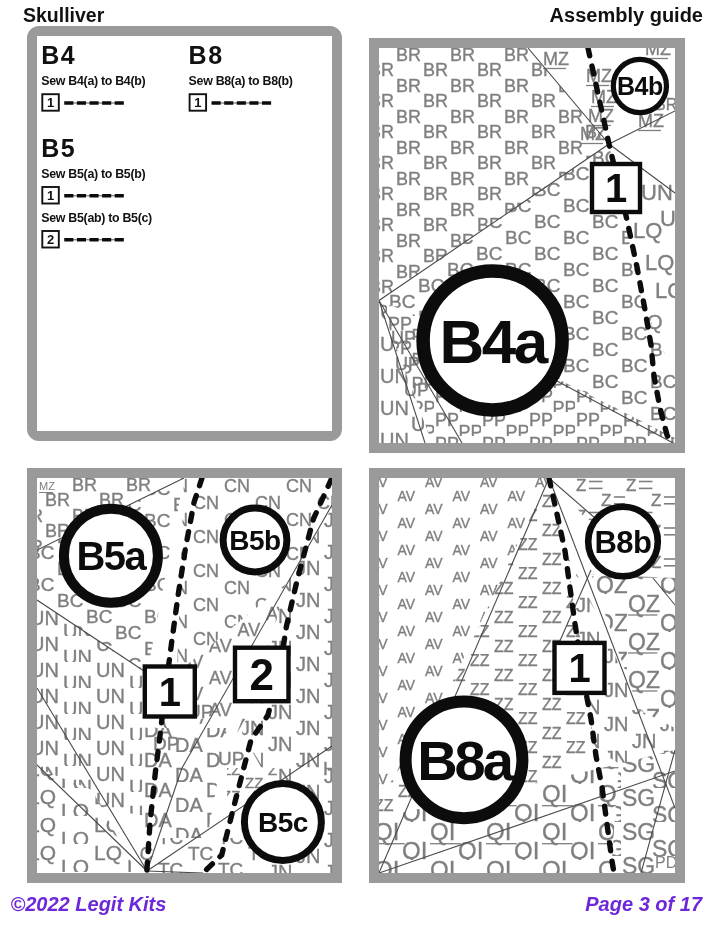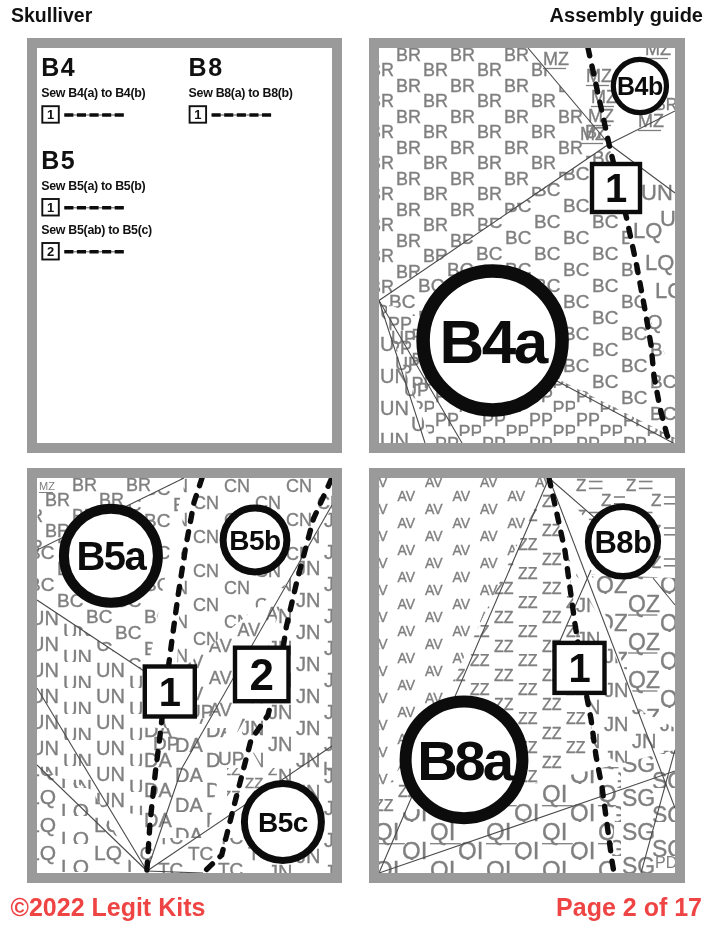--- a/index.html
+++ b/index.html
@@ -1,22 +1,22 @@
 <!DOCTYPE html>
 <html><head><meta charset="utf-8"><style>
 html,body{margin:0;padding:0;background:#fff;width:720px;height:927px;overflow:hidden;}
 body{font-family:"Liberation Sans", sans-serif;position:relative;}
 .panel{position:absolute;border:10px solid #9a9a9a;background:#fff;}
-.hdr{position:absolute;font-weight:bold;color:#111;font-size:20px;white-space:nowrap;}
-.ftr{position:absolute;font-weight:bold;color:#ef4444;font-size:25px;white-space:nowrap;}
+.hdr{position:absolute;font-weight:bold;color:#111;font-size:20px;white-space:nowrap;margin-left:12px;}
+.ftr{position:absolute;font-weight:bold;color:#6d28d9;font-size:20px;white-space:nowrap;font-style:italic;}
 svg text{font-family:"Liberation Sans", sans-serif;}
 </style></head><body>
 <div class="hdr" style="left:11px;top:3.5px;font-size:19.5px;">Skulliver</div>
 <div class="hdr" style="right:17px;top:3.5px;text-align:right;">Assembly guide</div>
-<div class="panel" style="left:27px;top:38px;width:295px;height:395px;"><svg width="295" height="395" viewBox="0 0 295 395" font-family="&quot;Liberation Sans&quot;, sans-serif">
+<div class="panel" style="left:27px;top:26px;width:295px;height:395px;border-radius:12px;"><svg width="295" height="395" viewBox="0 0 295 395" font-family="&quot;Liberation Sans&quot;, sans-serif">
       <defs></defs>
       <rect width="295" height="395" fill="#fff"></rect>
       <text x="4.3" y="28.0" font-size="25" font-weight="bold" fill="#111" letter-spacing="1.5">B4</text>
       <text x="4.3" y="49.2" font-size="12.4" font-weight="bold" fill="#111" letter-spacing="-0.3">Sew B4(a) to B4(b)</text>
       <rect x="5.3" y="58.2" width="16.5" height="16.5" fill="#fff" stroke="#111" stroke-width="1.9"></rect>
       <text x="13.6" y="71.2" font-size="13" font-weight="bold" fill="#111" text-anchor="middle">1</text>
       <line x1="27.3" y1="67.0" x2="86.8" y2="67.0" stroke="#444" stroke-width="0.9"></line>
       <line x1="27.3" y1="67.0" x2="86.8" y2="67.0" stroke="#0c0c0c" stroke-width="3.4" stroke-dasharray="9.1 3.5"></line>
       <text x="151.6" y="28.0" font-size="25" font-weight="bold" fill="#111" letter-spacing="1.5">B8</text>
       <text x="151.6" y="49.2" font-size="12.4" font-weight="bold" fill="#111" letter-spacing="-0.3">Sew B8(a) to B8(b)</text>
@@ -260,13 +260,13 @@
       <line x1="170.0" y1="0.0" x2="216.0" y2="40.0" stroke="#4a4a4a" stroke-width="1.1"></line>
       <path d="M170.0,0.0 L178.0,36.0 L186.0,73.0 L191.0,110.0 L196.0,146.0 L203.0,190.0 L208.0,220.0 L212.0,241.0 L217.0,278.0 L223.0,309.0 L228.0,346.0 L233.0,383.0 L235.0,395.0" fill="none" stroke="#0c0c0c" stroke-width="5.4" stroke-dasharray="8 10.5" stroke-linecap="round"></path>
       <circle cx="85.0" cy="281.8" r="58.4" fill="#fff" stroke="#0c0c0c" stroke-width="12.0"></circle>
       <text x="85.0" y="302.2" font-size="56" font-weight="bold" fill="#0c0c0c" text-anchor="middle" letter-spacing="-3.0">B8a</text>
       <circle cx="244.0" cy="63.5" r="34.8" fill="#fff" stroke="#0c0c0c" stroke-width="6.6"></circle>
       <text x="244.0" y="74.8" font-size="31" font-weight="bold" fill="#0c0c0c" text-anchor="middle" letter-spacing="-0.5">B8b</text>
       <rect x="175.5" y="164.9" width="50.0" height="50.0" fill="#fff" stroke="#0c0c0c" stroke-width="4.4"></rect>
       <text x="200.5" y="204.3" font-size="40" font-weight="bold" fill="#0c0c0c" text-anchor="middle">1</text>
     </svg></div>
 <div class="ftr" style="left:10.5px;top:893px;">©2022 Legit Kits</div>
-<div class="ftr" style="right:18px;top:893px;">Page 2 of 17</div>
+<div class="ftr" style="right:18px;top:893px;">Page 3 of 17</div>
 
 </body></html>

